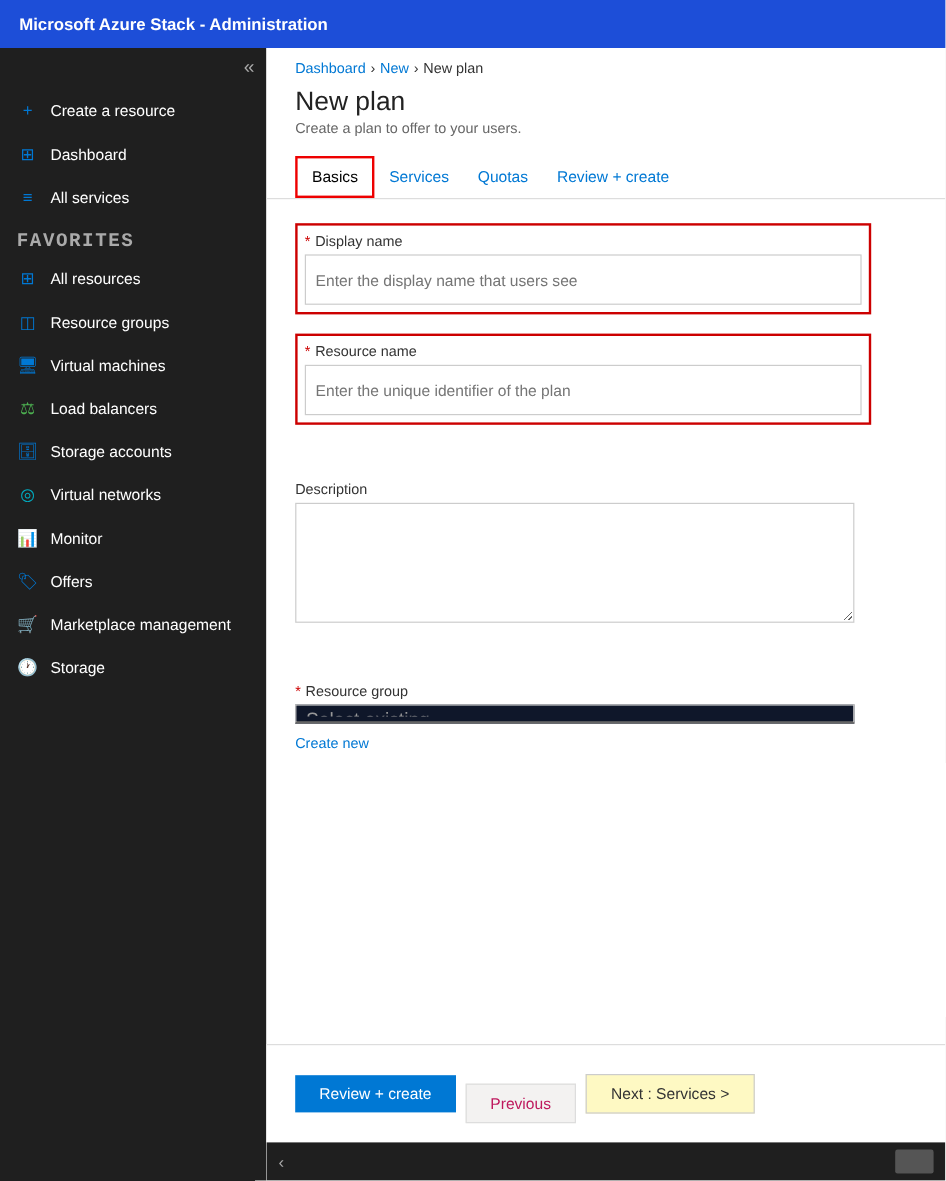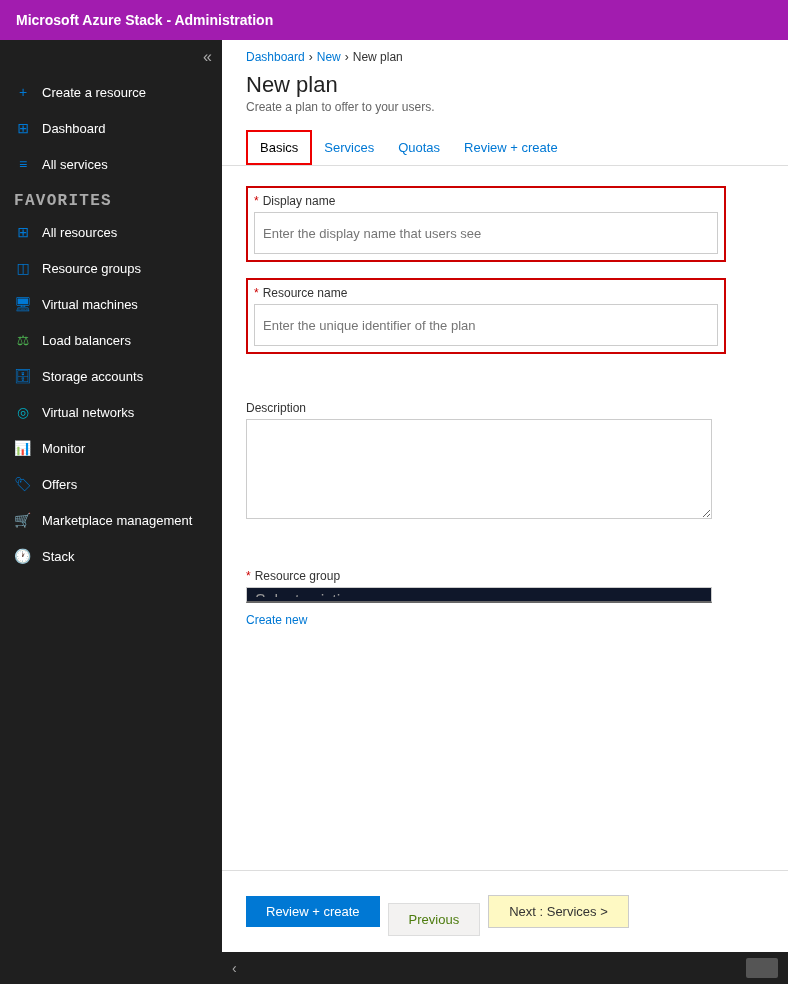--- a/index.html
+++ b/index.html
@@ -1,20 +1,20 @@
 <!DOCTYPE html>
 <html><head>
   <meta charset="utf-8">
   <style>
     * { box-sizing: border-box; margin: 0; padding: 0; }
     body { font-family: 'Segoe UI', Arial, sans-serif; font-size: 13px; background: #f3f2f1; display: flex; flex-direction: column; height: 984px; width: 788px; overflow: hidden; }
 
     
     .title-bar {
-      background: #a21caf;
+      background: #1d4ed8;
       color: white;
       padding: 0 16px;
       height: 40px;
       display: flex;
       align-items: center;
       font-size: 14px;
       font-weight: 600;
       flex-shrink: 0;
     }
 
@@ -238,21 +238,21 @@
       background: #fef9c3;
       color: #333;
       border: 1px solid #ccc;
       padding: 8px 20px;
       font-size: 13px;
       cursor: pointer;
     }
 
     .btn-disabled {
       background: #f3f2f1;
-      color: #4d7c0f;
+      color: #be185d;
       border: 1px solid #ddd;
       padding: 8px 20px;
       font-size: 13px;
       cursor: not-allowed;
       margin-top: 16px;
     }
 
     
     .bottom-nav {
       height: 32px;
@@ -342,21 +342,21 @@
     <div class="sidebar-item">
       <span class="icon icon-blue">🏷</span>
       <span>Offers</span>
     </div>
     <div class="sidebar-item">
       <span class="icon icon-blue">🛒</span>
       <span>Marketplace management</span>
     </div>
     <div class="sidebar-item">
       <span class="icon icon-blue">🕐</span>
-      <span>Stack</span>
+      <span>Storage</span>
     </div>
   </div>
 
   <div class="main-content">
 
     <div class="breadcrumb">
       <span style="cursor:pointer;">Dashboard</span>
       <span class="sep">›</span>
       <span style="cursor:pointer;">New</span>
       <span class="sep">›</span>

